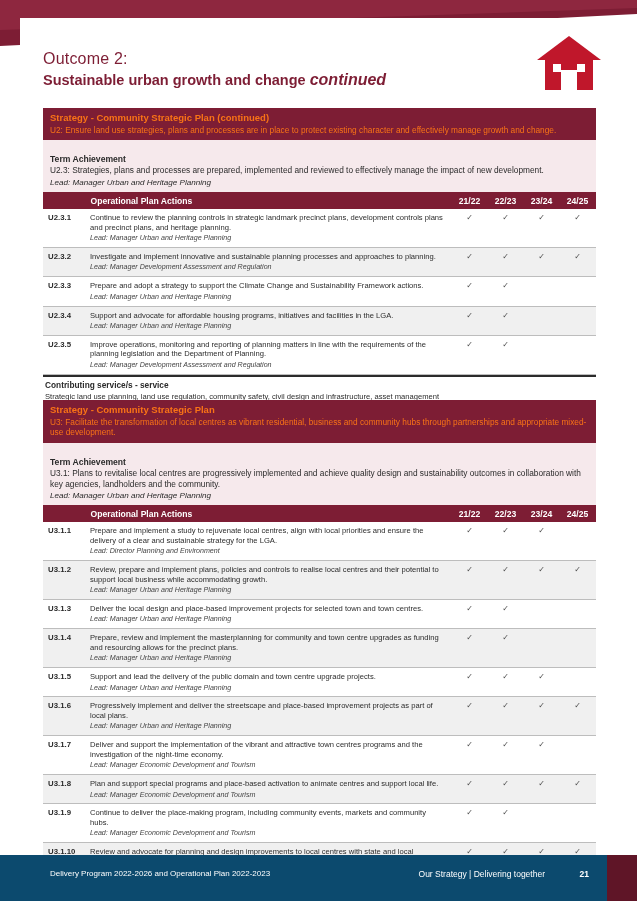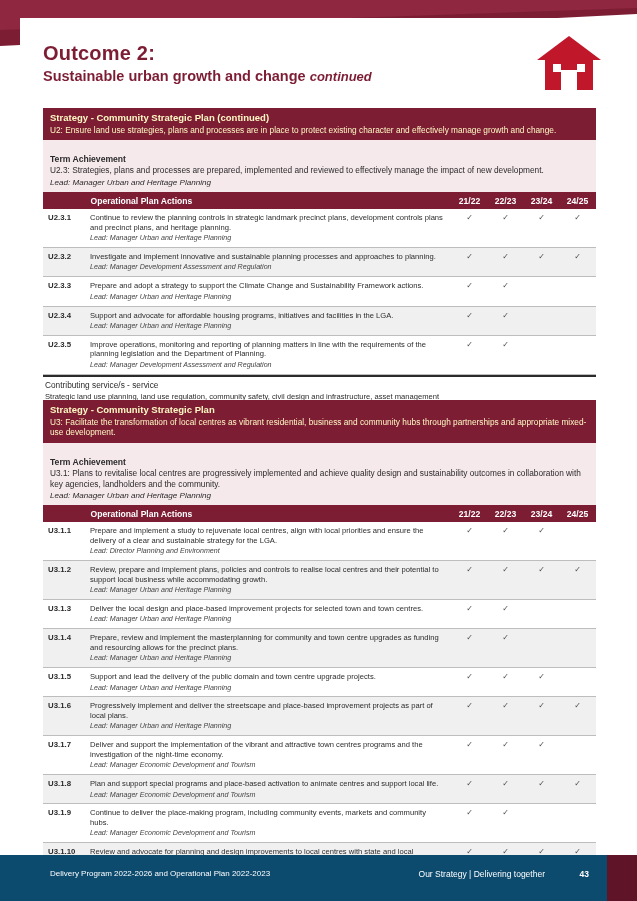--- a/index.html
+++ b/index.html
@@ -32,37 +32,37 @@
   .white-sheet {
     position:absolute; left:20px; top:18px; width:597px; height:865px;
     background:#ffffff;
     box-shadow: 0 0 0 0 rgba(0,0,0,0);
   }
   
   .heading {
     position:absolute; left:43px; top:42px; width:420px;
   }
   .h-outcome {
-    font-size: 20px; color:#7d1d34; font-weight:bold; letter-spacing:.2px;
-    margin:0 0 3px 0;
+    font-size: 16px; color:#7d1d34; font-weight:normal; letter-spacing:.2px;
+    margin:8px 0 3px 0;
   }
   .h-sub {
     font-size: 14.5px; color:#7d1d34; margin:0; font-weight:bold;
   }
-  .h-sub .cont { font-style: italic; font-weight: bold; font-size:13px;}
+  .h-sub .cont { font-style: italic; font-weight: bold; font-size:16px;}
   
   .house {
     position:absolute; right:34px; top:34px; width:68px; height:58px;
   }
   .house svg { display:block; }
 
   
   .block { position:absolute; left:43px; width:553px; }
   .strategy-bar {
-    background:#7d1d34; color:#fef9c3; padding:4px 7px 5px 7px;
+    background:#7d1d34; color:#f97316; padding:4px 7px 5px 7px;
   }
   .strategy-bar .title { font-size:9.5px; font-weight:bold; margin-bottom:2px;}
   .strategy-bar .desc { font-size:8.3px; line-height:1.25; }
   .term {
     background:#f6e9ec; border-bottom:1px solid #7d1d34; padding:14px 7px 5px 7px;
   }
   .term .t-head { font-size:8.6px; font-weight:bold; color:#2b2b2b; }
   .term .t-body { font-size:8.3px; line-height:1.3; margin-top:1px;}
   .term .t-lead { font-size:8.1px; font-style:italic; margin-top:2px;}
 
@@ -80,21 +80,21 @@
   .tbl tbody tr:nth-child(even) td { background:#f0f0f0; }
   .tbl tbody td.code { font-weight:bold; font-size:7.8px; width:42px; white-space:nowrap;}
   .tbl tbody td.yr { text-align:center; width:36px; color:#4a4a4a; }
   .act-main { display:block; }
   .act-lead { display:block; font-size:7.1px; font-style:italic; color:#444; margin-top:2px; }
   .tick { font-size:8px; color:#4a4a4a; }
 
   .contrib {
     border-top:2px solid #2b2b2b; padding:3px 2px 0 2px; margin-top:0;
   }
-  .contrib .c-head { font-size:8.3px; font-weight:normal; }
+  .contrib .c-head { font-size:8.3px; font-weight:bold; }
   .contrib .c-body { font-size:7.6px; margin-top:2px; }
 
   .rule-bottom { border-top:2px solid #2b2b2b; height:0; }
 
   
   .footer-band {
     position:absolute; left:0; bottom:0; width:637px; height:46px; background:#0c4a6e;
   }
   .footer-band .l { position:absolute; left:50px; top:14px; font-size:8px; color:#ffffff; }
   .footer-band .r { position:absolute; right:92px; top:14px; font-size:8.5px; color:#ffffff; font-weight:normal;}
@@ -348,17 +348,17 @@
             <td class="yr"><span class="tick">✓</span></td>
           </tr>
         </tbody>
     </table>
     <div class="rule-bottom"></div>
   </div>
 
   <div class="footer-band">
     <div class="l">Delivery Program 2022-2026 and Operational Plan 2022-2023</div>
     <div class="r">Our Strategy | Delivering together</div>
-    <div class="pg">43</div>
+    <div class="pg">21</div>
     <div class="footer-edge"></div>
   </div>
 
 </div>
 
 </body></html>

